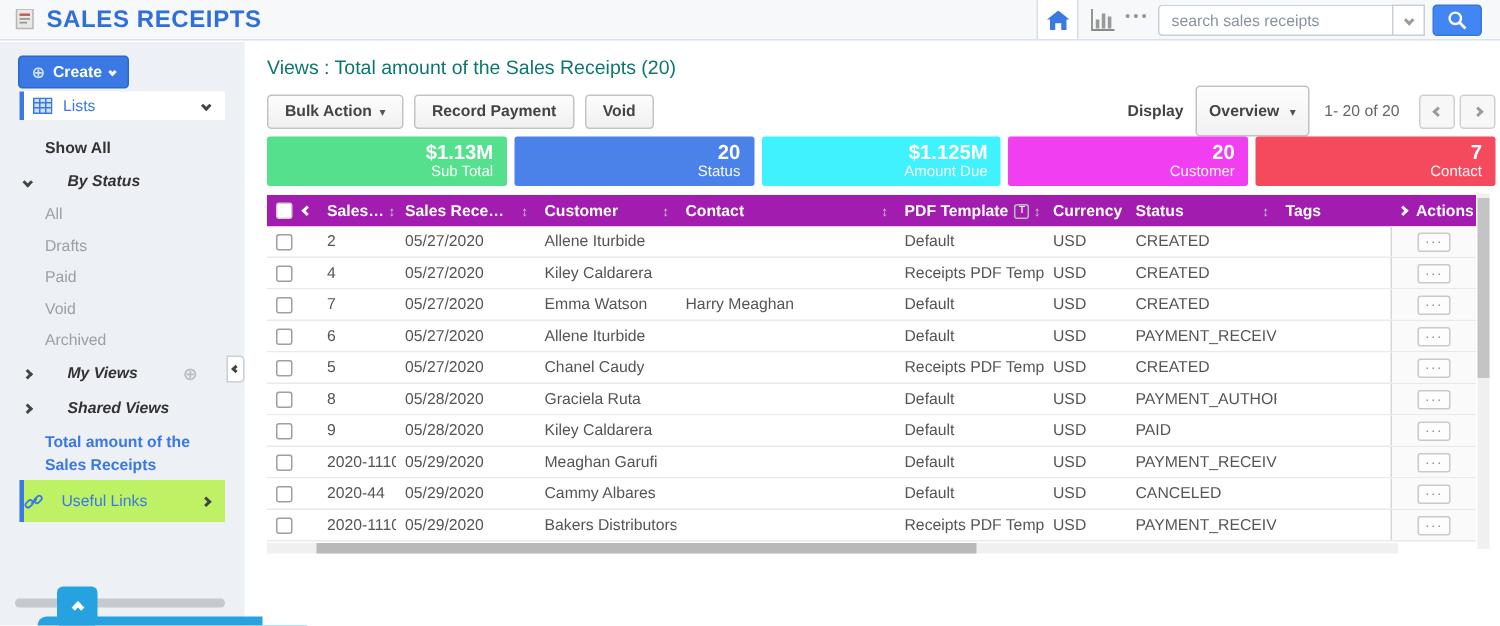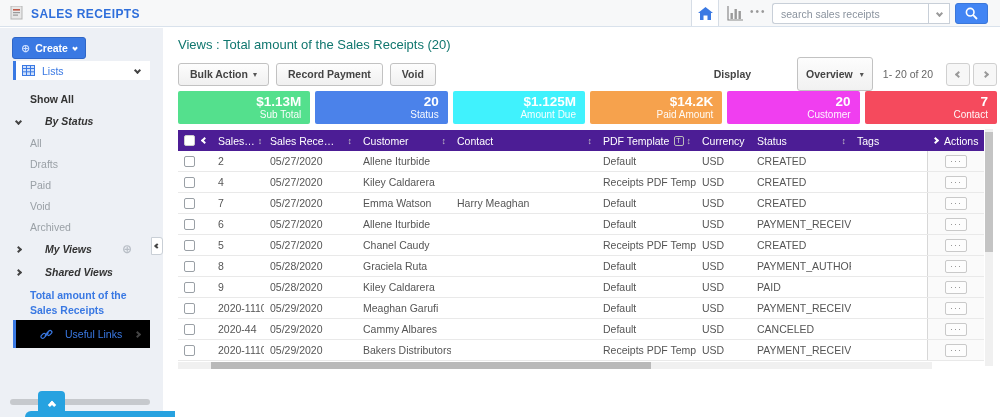--- a/index.html
+++ b/index.html
@@ -14,21 +14,21 @@
   .chev.left  { transform:rotate(135deg); }
   .chev.up    { transform:rotate(-135deg); }
   .chev.white { border-color:#fff; }
   .chev.gray  { border-color:#9a9a9a; }
   .chev.small { width:5px; height:5px; }
 
   
   .topbar { position:absolute; left:0; top:0; width:1000px; height:27px;
     background:#f7f8f9; border-bottom:1px solid #d9e2ec; }
   .brand { position:absolute; left:10px; top:0; height:27px; display:flex; align-items:center; gap:8px; }
-  .brand-title { color:#2f6fdb; font-weight:bold; font-size:12px; letter-spacing:.4px; }
+  .brand-title { color:#2f6fdb; font-weight:bold; font-size:16px; letter-spacing:.4px; }
   .home-btn { position:absolute; left:691px; top:0; width:28px; height:26px; background:#fff;
     border-left:1px solid #d6dde6; border-right:1px solid #d6dde6; display:flex; align-items:center; justify-content:center; cursor:pointer; }
   .chart-btn { position:absolute; left:727px; top:5px; cursor:pointer; }
   .more-dots { position:absolute; left:750px; top:6px; color:#9a9a9a; font-size:10px; letter-spacing:2px; cursor:pointer; }
   .search-group { position:absolute; left:772px; top:3px; height:21px; display:flex; align-items:stretch; }
   .search-input { width:156px; height:21px; border:1px solid #c8cfd8; border-right:none;
     border-radius:3px 0 0 3px; font-size:10.5px; padding:0 8px; color:#555; outline:none; background:#fff; }
   .search-input::placeholder { color:#8a939e; }
   .search-caret { width:22px; border:1px solid #c8cfd8; background:#fff; display:flex; align-items:center; justify-content:center; cursor:pointer; }
   .search-btn { width:33px; margin-left:5px; background:#4285f4; border:1px solid #3b77d9; border-radius:3px;
@@ -45,55 +45,55 @@
   .lists-label { color:#3a79e3; font-size:10.5px; }
   .lists-chev { margin-left:auto; margin-right:10px; }
   .nav { position:absolute; left:0; top:60px; width:163px; }
   .nav-item { display:flex; align-items:center; font-size:10.5px; color:#333; cursor:pointer; }
   .si-bold   { font-weight:bold; padding:5px 0 5px 30px; }
   .si-exp    { font-weight:bold; padding:5px 0 5px 16px; gap:24px;font-style:italic; }
   .si-sub    { color:#9aa0a6; padding:4.5px 0 4.5px 30px; }
   .si-view-active { color:#3a79e3; font-weight:bold; padding:5px 30px 5px 30px; line-height:1.45; }
   .si-view   { font-weight:bold; padding:5px 0 5px 30px; }
   .add-circle { color:#b8bec6; font-size:12px; margin-left:6px; }
-  .useful-links { position:absolute; left:13px; top:292px; width:137px; height:28px; background:#000000;
-    border-left:3px solid #3a79e3; display:flex; align-items:center; gap:12px; padding-left:24px; cursor:pointer; }
+  .useful-links { position:absolute; left:13px; top:292px; width:137px; height:28px; background:#bef264;
+    border-left:3px solid #3a79e3; display:flex; align-items:center; gap:12px; padding-left:0; cursor:pointer; }
   .useful-label { color:#3a79e3; font-size:10.5px; }
   .useful-chev { margin-left:auto; margin-right:10px; }
   .collapse-handle { position:absolute; left:151px; top:209px; width:12px; height:18px; background:#fff;
     border:1px solid #c9cfd6; border-radius:0 3px 3px 0; display:flex; align-items:center; justify-content:center; cursor:pointer; }
   .side-hscroll { position:absolute; left:10px; top:371px; width:140px; height:6px; background:#c6c9cd; border-radius:3px; cursor:pointer; }
   .scrolltop-btn { position:absolute; left:38px; top:363px; width:27px; height:27px; background:#27a2e0;
     border-radius:4px; display:flex; align-items:center; justify-content:center; cursor:pointer; }
   .bottom-bar { position:absolute; left:25px; top:383px; width:180px; height:10px; background:#27a2e0; border-radius:6px 6px 0 0; }
 
   
   .main { position:absolute; left:175px; top:28px; width:825px; height:389px; background:#fff; }
   .view-title { margin:9px 0 0 3px; font-size:13px; color:#0f766e; }
   .toolbar { margin:10px 3px 0 3px; height:24px; display:flex; align-items:center; }
   .gbtn { height:23px; background:linear-gradient(#fdfdfd,#f0f0f0); border:1px solid #c2c2c2; border-radius:3px;
     font-size:10.5px; font-weight:bold; color:#444; padding:0 11px; margin-right:7px; display:flex; align-items:center; gap:5px; cursor:pointer; }
   .caret { font-size:8px; color:#555; }
   .toolbar-right { margin-left:auto; display:flex; align-items:center; }
   .display-label { font-size:10.5px; font-weight:bold; color:#444; margin-right:8px; }
   .display-select { height:22px; background:linear-gradient(#fdfdfd,#f1f1f1); border:1px solid #c2c2c2; border-radius:3px;
-    font-size:10.5px; font-weight:bold; color:#444; padding:16px 8px; display:flex; align-items:center; gap:7px; cursor:pointer;margin-left:38px; }
+    font-size:10.5px; font-weight:bold; color:#444; padding:16px 8px; display:flex; align-items:center; gap:7px; cursor:pointer; }
   .page-range { font-size:10.5px; color:#666; margin:0 10px; }
   .pg-btn { width:24px; height:23px; background:#f7f7f7; border:1px solid #d0d0d0; border-radius:3px;
     display:flex; align-items:center; justify-content:center; margin-left:3px; cursor:pointer; }
 
   .kpis { margin:5px 3px 0 3px; display:flex; gap:5px; height:33px; }
   .kpi { flex:1; color:#fff; text-align:right; padding:3px 9px 0 0; border-radius:2px; }
   .kpi-value { font-size:13.5px; font-weight:bold; line-height:15px; }
   .kpi-label { font-size:10px; opacity:.95; }
 
   
   .tbl { margin:6px 0 0 3px; width:806px; font-size:10.5px; }
   .trow { display:flex; align-items:center; height:21px; background:#fff; border-bottom:1px solid #e9e9e9; }
-  .thead { background:#4c1d95; color:#fff; font-weight:normal; height:21px; border-bottom:none; }
+  .thead { background:#a21caf; color:#fff; font-weight:bold; height:21px; border-bottom:none; }
   .cell { padding-left:6px; display:flex; align-items:center; overflow:hidden; white-space:nowrap; height:100%; }
   .c-sel{width:34px;} .c-num{width:52px;} .c-date{width:93px;} .c-cust{width:94px;} .c-cont{width:146px;}
   .c-pdf{width:99px;} .c-cur{width:55px;} .c-status{width:100px;} .c-tags{width:76px;} .c-act{width:57px;}
   .thead .cell { font-size:10.5px; }
   .hdr-flex { justify-content:space-between; padding-right:5px; }
   .sort { color:#c9c9c9; font-size:9px; margin-left:3px; }
   .filter-box { width:10px; height:10px; border:1px solid #bbb; border-radius:2px; font-size:7px; color:#ddd;
     display:inline-flex; align-items:center; justify-content:center; margin-left:4px; }
   .hicons { display:flex; align-items:center; }
   .cbox { width:11px; height:11px; border:1px solid #9aa0a6; border-radius:2px; background:#fff; cursor:pointer; }
@@ -273,24 +273,20 @@
   <div class="kpi" style="background: rgb(75, 130, 234);">
     <div class="kpi-value">20</div>
     <div class="kpi-label">Status</div>
   </div>
 
   <div class="kpi" style="background: rgb(64, 242, 253);">
     <div class="kpi-value">$1.125M</div>
     <div class="kpi-label">Amount Due</div>
   </div>
 
-  <div class="kpi" style="background: rgb(246, 162, 77);">
-    <div class="kpi-value">$14.2K</div>
-    <div class="kpi-label">Paid Amount</div>
-  </div>
 
   <div class="kpi" style="background: rgb(240, 62, 240);">
     <div class="kpi-value">20</div>
     <div class="kpi-label">Customer</div>
   </div>
 
   <div class="kpi" style="background: rgb(245, 74, 93);">
     <div class="kpi-value">7</div>
     <div class="kpi-label">Contact</div>
   </div>

